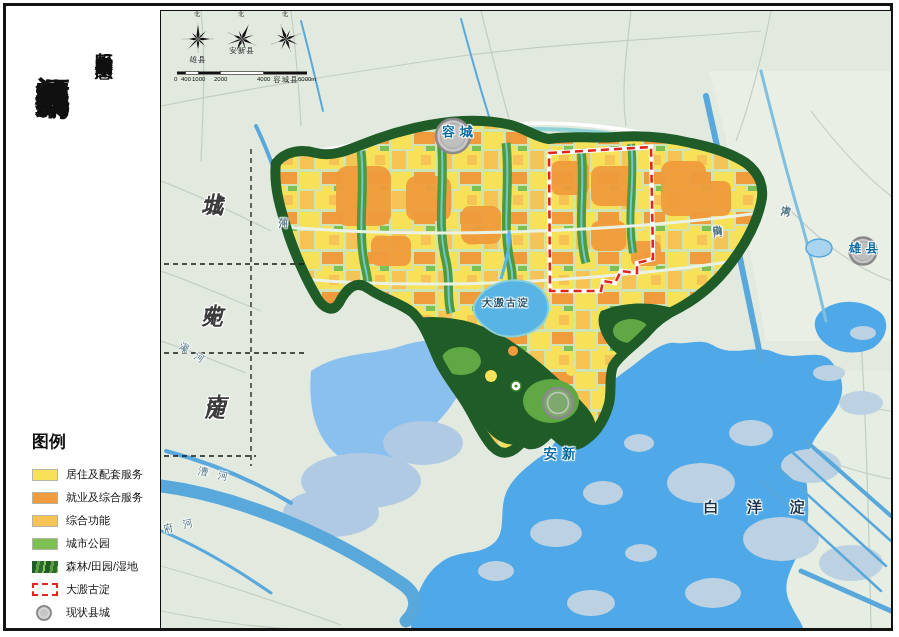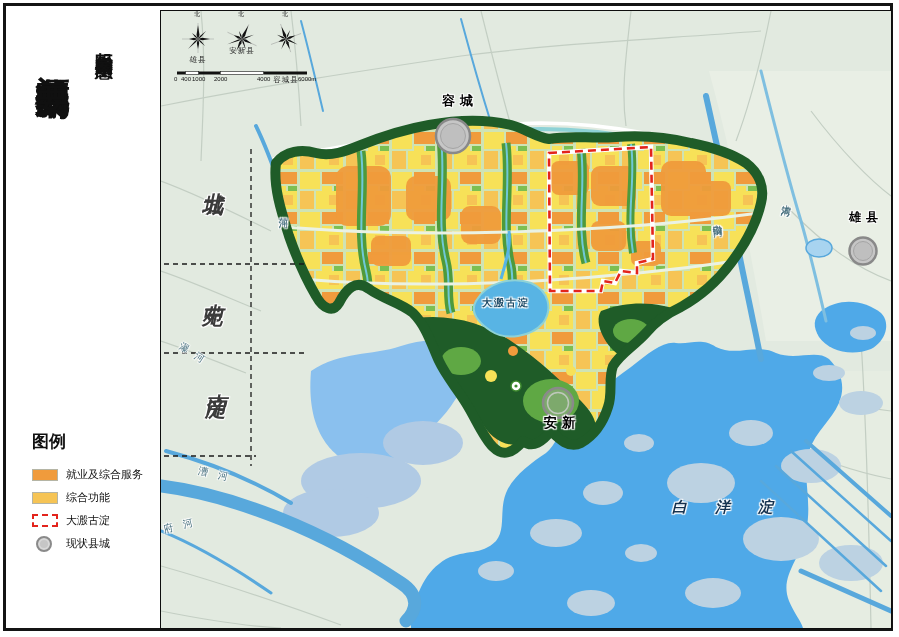--- a/index.html
+++ b/index.html
@@ -19,47 +19,59 @@
   .legend-row{display:flex;align-items:center;height:19px;margin-bottom:4px;}
   .legend-swatch{width:26px;height:12px;margin-right:8px;border:0.5px solid #b5b5a5;box-sizing:border-box;flex:none;}
   .legend-swatch.forest{background:repeating-linear-gradient(100deg,#1F5C28 0 5px,#5F9E3C 5px 8px,#2A6B30 8px 12px,#8CC45C 12px 14px);border:none;}
   .legend-swatch.startup{background:#fff;border:2px dashed #E3241C;height:13px;}
   .legend-swatch.town{width:16px;height:16px;border-radius:50%;background:#C6C6C6;border:2px solid #8a8a8a;margin-left:4px;margin-right:14px;box-shadow:inset 0 0 0 2px #d8d8d8;}
   .legend-label{font-size:11px;color:#111;white-space:nowrap;}
   
   .overlay{position:absolute;left:0;top:0;width:899px;height:484px;pointer-events:none;}
   .lab{position:absolute;white-space:nowrap;}
   .halo{text-shadow:0 0 2px #fff,0 0 2px #fff,1px 1px 1px #fff,-1px -1px 1px #fff,1px -1px 1px #fff,-1px 1px 1px #fff;}
-  .town-label{font-size:13px;font-weight:700;color:#000000;letter-spacing:5px;}
+  .town-label{font-size:13px;font-weight:700;color:#0369a1;letter-spacing:5px;margin-top:31px;}
   .lake-label{font-size:15px;font-weight:700;color:#15324F;letter-spacing:28px;}
   .wetland-label{font-size:10px;font-weight:700;color:#1C4A66;letter-spacing:2px;}
   .zone-label{writing-mode:vertical-rl;text-orientation:upright;font-size:21px;font-weight:900;color:#3B3B3B;transform:skewX(-12deg);letter-spacing:2px;}
   .river-label{font-size:10px;color:#48707F;letter-spacing:1px;}
   .river-v{writing-mode:vertical-rl;text-orientation:upright;}
   .compass-label{font-size:7.5px;color:#222;letter-spacing:1px;}
   .north-char{font-size:6px;color:#222;}
   .scale-num{position:absolute;font-size:6px;color:#111;}
 </style>
 </head>
 <body>
 
 <div class="outer-frame"></div>
 
 <div class="vtext title-main">河北雄安新区规划纲要</div>
 <div class="vtext title-sub">起步区空间布局示意图</div>
 
 <div class="legend">
   <div class="legend-heading">图例</div>
   <div class="legend-row">
+    <span class="legend-swatch" style="background-color: rgb(247, 225, 88);"></span>
+    <span class="legend-label">居住及配套服务</span>
+  </div>
+  <div class="legend-row">
     <span class="legend-swatch" style="background-color: rgb(240, 155, 60);"></span>
     <span class="legend-label">就业及综合服务</span>
   </div>
   <div class="legend-row">
     <span class="legend-swatch" style="background-color: rgb(246, 196, 85);"></span>
     <span class="legend-label">综合功能</span>
+  </div>
+  <div class="legend-row">
+    <span class="legend-swatch" style="background-color: rgb(124, 191, 82);"></span>
+    <span class="legend-label">城市公园</span>
+  </div>
+  <div class="legend-row">
+    <span class="legend-swatch forest"></span>
+    <span class="legend-label">森林/田园/湿地</span>
   </div>
   <div class="legend-row">
     <span class="legend-swatch startup"></span>
     <span class="legend-label">大溵古淀</span>
   </div>
   <div class="legend-row">
     <span class="legend-swatch town"></span>
     <span class="legend-label">现状县城</span>
   </div>
 </div>
@@ -295,21 +307,21 @@
   <span class="scale-num" style="left:181px;top:76px;">400</span>
   <span class="scale-num" style="left:192px;top:76px;">1000</span>
   <span class="scale-num" style="left:214px;top:76px;">2000</span>
   <span class="scale-num" style="left:257px;top:76px;">4000</span>
   <span class="scale-num" style="left:298px;top:76px;">6000m</span>
 
   <div class="lab town-label halo" style="left:430px;top:92px;width:60px;text-align:center;">容城</div>
   <div class="lab town-label halo" style="left:840px;top:209px;width:52px;text-align:center;font-size:12px;">雄县</div>
   <div class="lab town-label halo" style="left:532px;top:414px;width:60px;text-align:center;font-size:13.5px;">安新</div>
 
-  <div class="lab lake-label halo" style="left:672px;top:498px;font-style:italic;">白洋淀</div>
+  <div class="lab lake-label halo" style="left:704px;top:498px;">白洋淀</div>
   <div class="lab wetland-label halo" style="left:482px;top:296px;">大溵古淀</div>
 
   <div class="lab zone-label halo" style="left:206px;top:176px;">北城</div>
   <div class="lab zone-label halo" style="left:206px;top:287px;">中苑</div>
   <div class="lab zone-label halo" style="left:209px;top:377px;">南淀</div>
 
   <div class="lab river-label river-v halo" style="left:276px;top:209px;height:48px;">萍河</div>
   <div class="lab river-label halo" style="left:177px;top:348px;letter-spacing:8px;transform:rotate(32deg);">瀑河</div>
   <div class="lab river-label halo" style="left:198px;top:468px;letter-spacing:10px;transform:rotate(12deg);">漕河</div>
   <div class="lab river-label halo" style="left:163px;top:518px;letter-spacing:10px;transform:rotate(-14deg);">府河</div>

